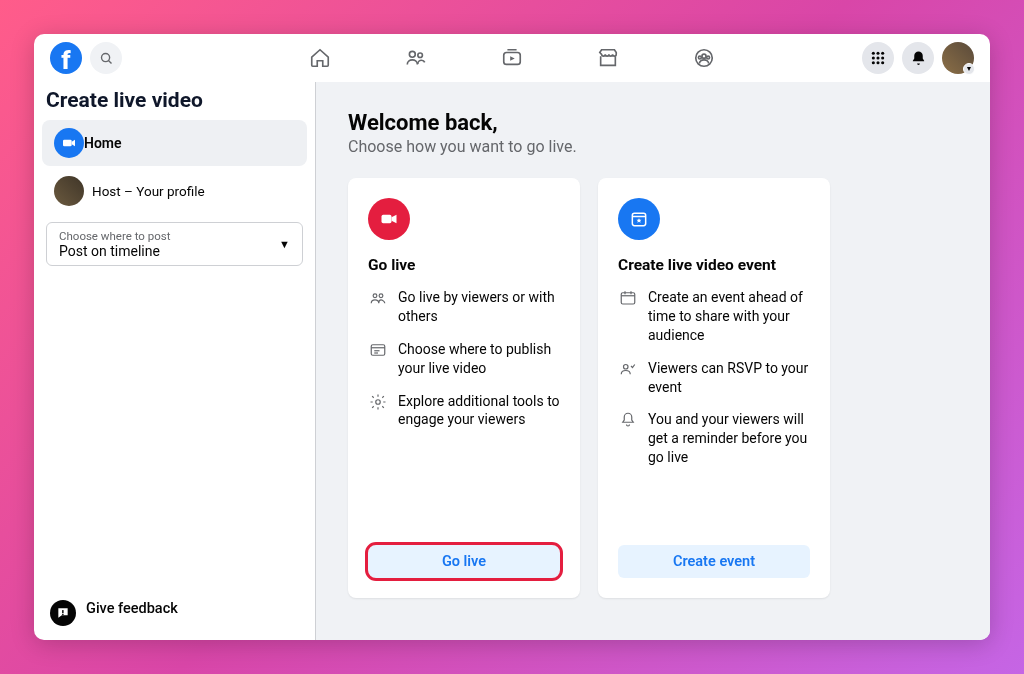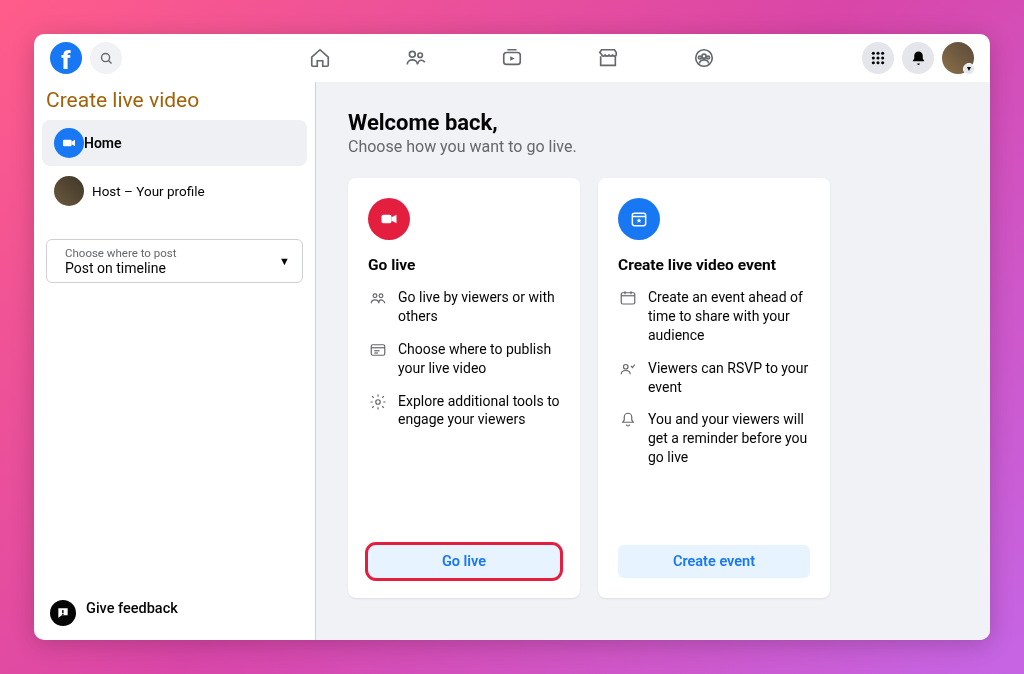--- a/index.html
+++ b/index.html
@@ -84,22 +84,22 @@
     min-height:0;
   }
   .sidebar {
     width: 282px;
     border-right:1px solid #ced0d4;
     display:flex;flex-direction:column;
     padding: 6px 0 0 0;
   }
   .sidebar-title {
     font-size: 21px;
-    font-weight: 400;
-    color:#a16207;
+    font-weight: 700;
+    color:#0f172a;
     padding: 0 12px 8px;
   }
   .sidebar-item {
     display:flex;align-items:center;
     padding: 8px 12px;
     margin: 0 8px;
     border-radius: 8px;
     gap:0;
     cursor:pointer;
   }
@@ -113,24 +113,24 @@
   .host-row {
     display:flex;align-items:center;gap:8px;
     padding: 10px 20px;
   }
   .host-avatar {
     width:30px;height:30px;border-radius:50%;
     background: linear-gradient(45deg,#6b5a3f,#3f3528);
   }
   .host-label { font-size:13.5px; color:#050505; }
   .post-select {
-    margin: 23px 12px;
+    margin: 6px 12px;
     border:1px solid #ced0d4;
     border-radius:6px;
-    padding: 6px 18px;
+    padding: 6px 12px;
     display:flex;flex-direction:column;
     position:relative;
     cursor:pointer;
   }
   .post-select-label { font-size:11.5px; color:#65676b; }
   .post-select-value { font-size:14px; color:#050505; }
   .post-caret { position:absolute; right:12px; top:50%; transform:translateY(-50%); font-size:11px; color:#050505; }
   .sidebar-spacer { flex:1; }
   .feedback-row {
     display:flex;align-items:flex-start;gap:10px;

